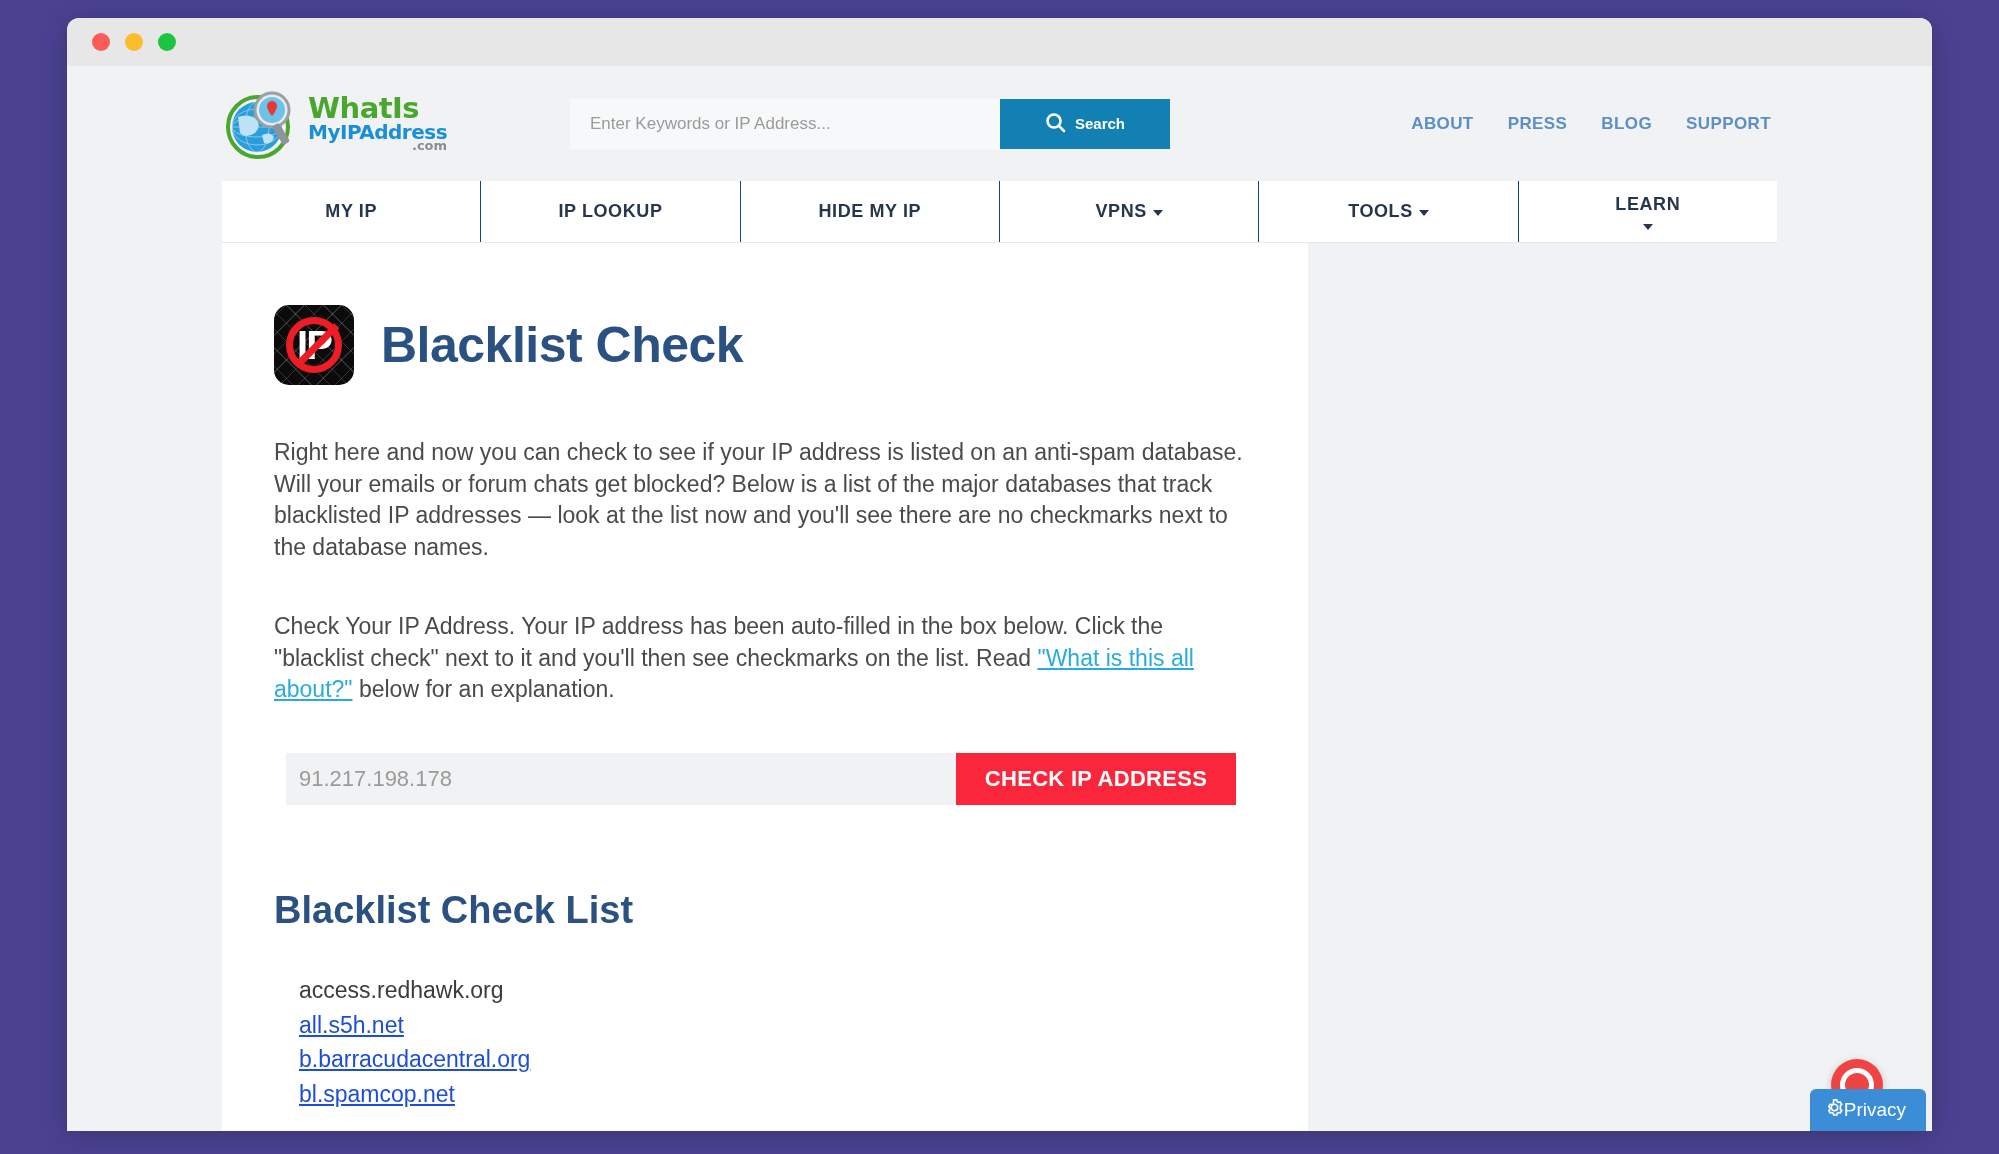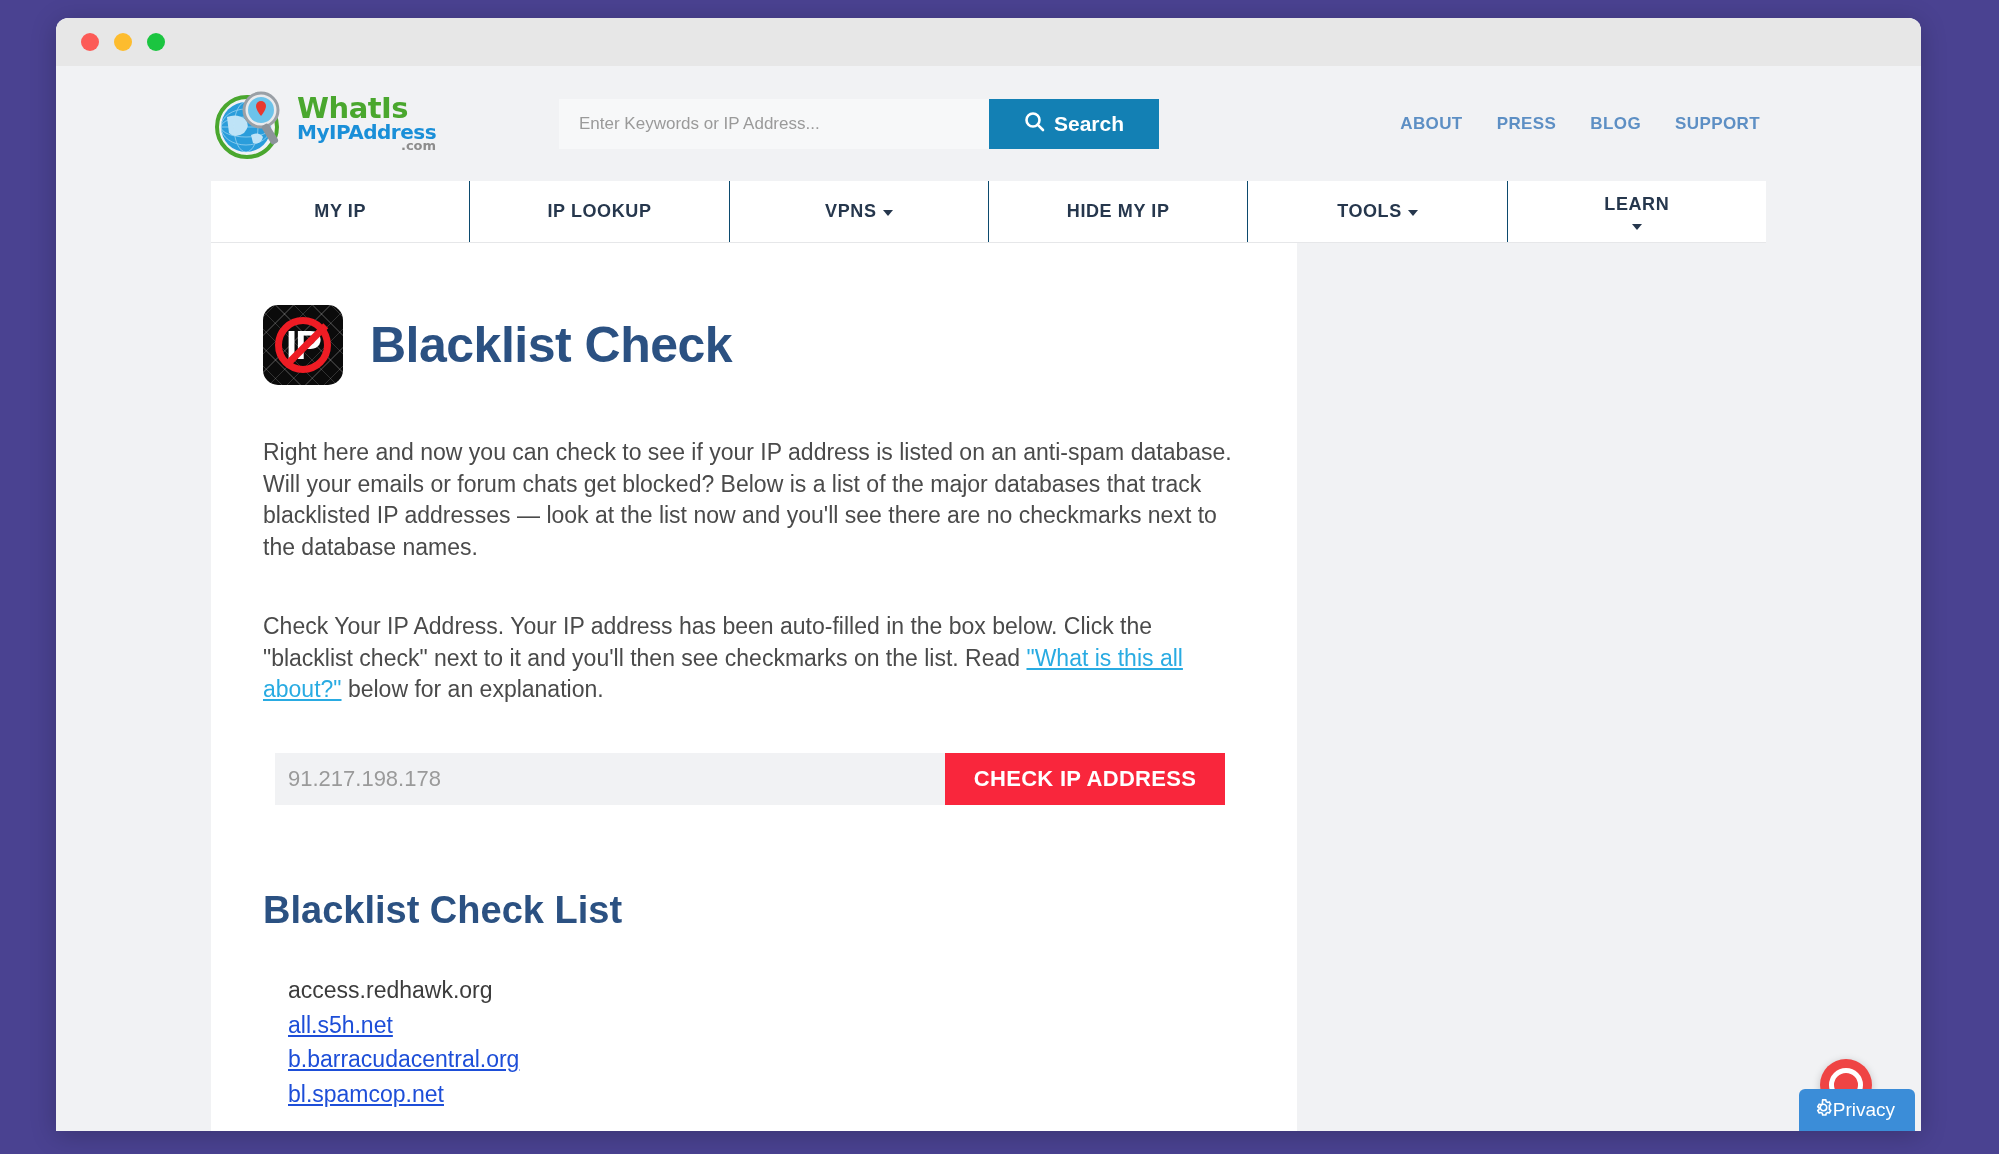--- a/index.html
+++ b/index.html
@@ -13,21 +13,21 @@
 
   body {
     background: #4a4291;
     font-family: "Liberation Sans", sans-serif;
     -webkit-font-smoothing: antialiased;
   }
 
   
   .browser-window {
     position: absolute;
-    left: 56px;
+    left: 67px;
     top: 18px;
     width: 1865px;
     height: 1113px;
     background: #ffffff;
     border-radius: 12px 12px 0 0;
     overflow: hidden;
     box-shadow: 0 4px 26px rgba(0,0,0,0.22);
   }
 
   .titlebar {
@@ -104,21 +104,21 @@
     color: #4d4d4d;
     font-family: "Liberation Sans", sans-serif;
     outline: none;
   }
   .search-input::placeholder { color: #9a9a9a; }
   .search-btn {
     width: 170px;
     background: #1380b4;
     border: none;
     color: #fff;
-    font-size: 21px;
+    font-size: 15px;
     font-weight: bold;
     display: flex;
     align-items: center;
     justify-content: center;
     gap: 9px;
     cursor: pointer;
     font-family: "Liberation Sans", sans-serif;
   }
 
   
@@ -396,25 +396,25 @@
     </div>
 
     <div class="main-nav">
       <div class="nav-item">
         <span>MY IP</span>
       </div>
       <div class="nav-item">
         <span>IP LOOKUP</span>
       </div>
       <div class="nav-item">
+        <span>HIDE MY IP</span>
+      </div>
+      <div class="nav-item">
         <span>VPNS</span>
         <span class="caret"></span>
-      </div>
-      <div class="nav-item">
-        <span>HIDE MY IP</span>
       </div>
       <div class="nav-item">
         <span>TOOLS</span>
         <span class="caret"></span>
       </div>
       <div class="nav-item">
         <span>LEARN</span>
         <span class="caret"></span>
       </div>
     </div>

